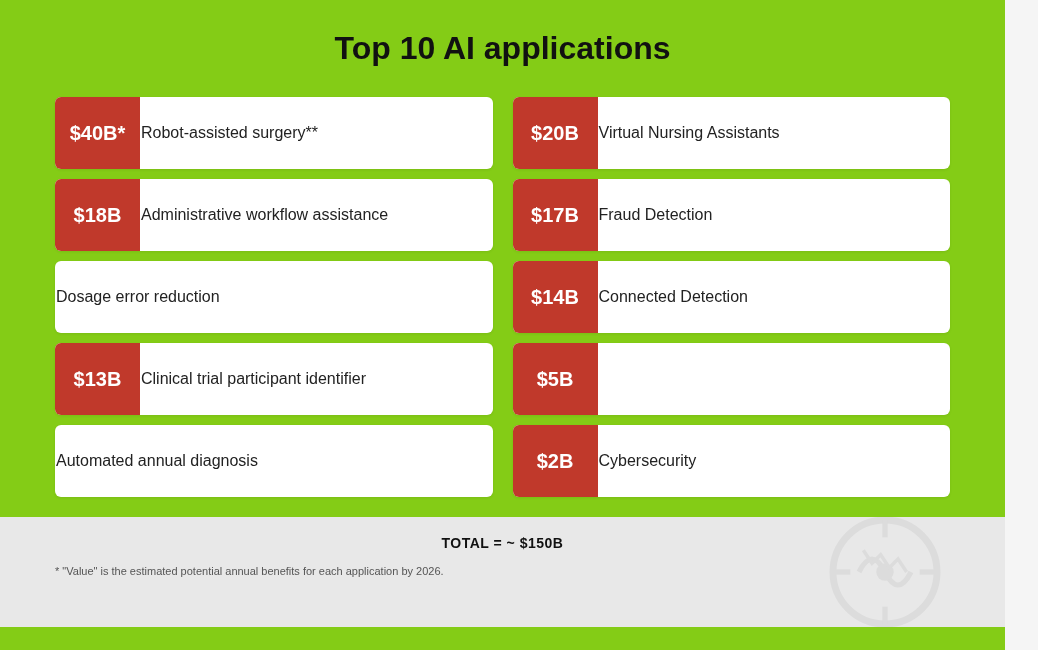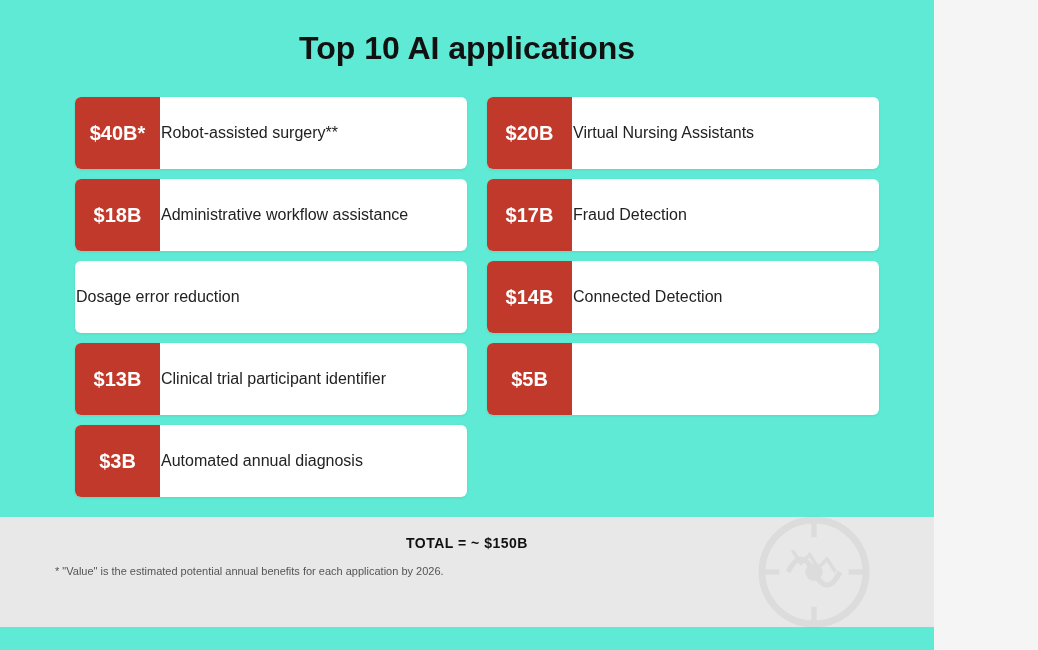--- a/index.html
+++ b/index.html
@@ -5,40 +5,39 @@
     * { box-sizing: border-box; margin: 0; padding: 0; }
     body {
       background: #f5f5f5;
       font-family: Arial, sans-serif;
       width: 1038px;
       min-height: 650px;
       position: relative;
       overflow: hidden;
     }
     .page-container {
-      width: 934px;
+      width: 1005px;
       min-height: 650px;
-      background: #5eead4;
+      background: #84cc16;
       position: relative;
     }
     .main-title {
       text-align: center;
       font-size: 32px;
       font-weight: 700;
       color: #111;
       padding-top: 30px;
       padding-bottom: 30px;
     }
     .cards-section {
       display: flex;
       flex-direction: row;
       gap: 20px;
       padding: 0 55px;
       justify-content: space-between;
-      margin-left: 20px;
     }
     .column {
       display: flex;
       flex-direction: column;
       gap: 10px;
       flex: 1;
     }
     .card {
       display: flex;
       flex-direction: row;
@@ -121,40 +120,43 @@
           <div class="card-label">Administrative workflow assistance</div>
         </div>
         <div class="card">
           <div class="card-label">Dosage error reduction</div>
         </div>
         <div class="card">
           <div class="card-badge">$13B</div>
           <div class="card-label">Clinical trial participant identifier</div>
         </div>
         <div class="card">
-          <div class="card-badge">$3B</div>
           <div class="card-label">Automated annual diagnosis</div>
         </div>
       </div>
 
     <div class="column" id="right-col">
         <div class="card">
           <div class="card-badge">$20B</div>
           <div class="card-label">Virtual Nursing Assistants</div>
         </div>
         <div class="card">
           <div class="card-badge">$17B</div>
           <div class="card-label">Fraud Detection</div>
         </div>
         <div class="card">
           <div class="card-badge">$14B</div>
           <div class="card-label">Connected Detection</div>
         </div>
         <div class="card">
           <div class="card-badge">$5B</div>
+        </div>
+        <div class="card">
+          <div class="card-badge">$2B</div>
+          <div class="card-label">Cybersecurity</div>
         </div>
       </div>
 
   </div>
 
   <div class="footer-section">
     <div class="total-label">TOTAL = ~ $150B</div>
     <div class="footnote" id="fn1">* "Value" is the estimated potential annual benefits for each application by 2026.</div>
     <div class="bg-icon">
       <svg viewBox="0 0 200 150" fill="none" xmlns="http://www.w3.org/2000/svg">

